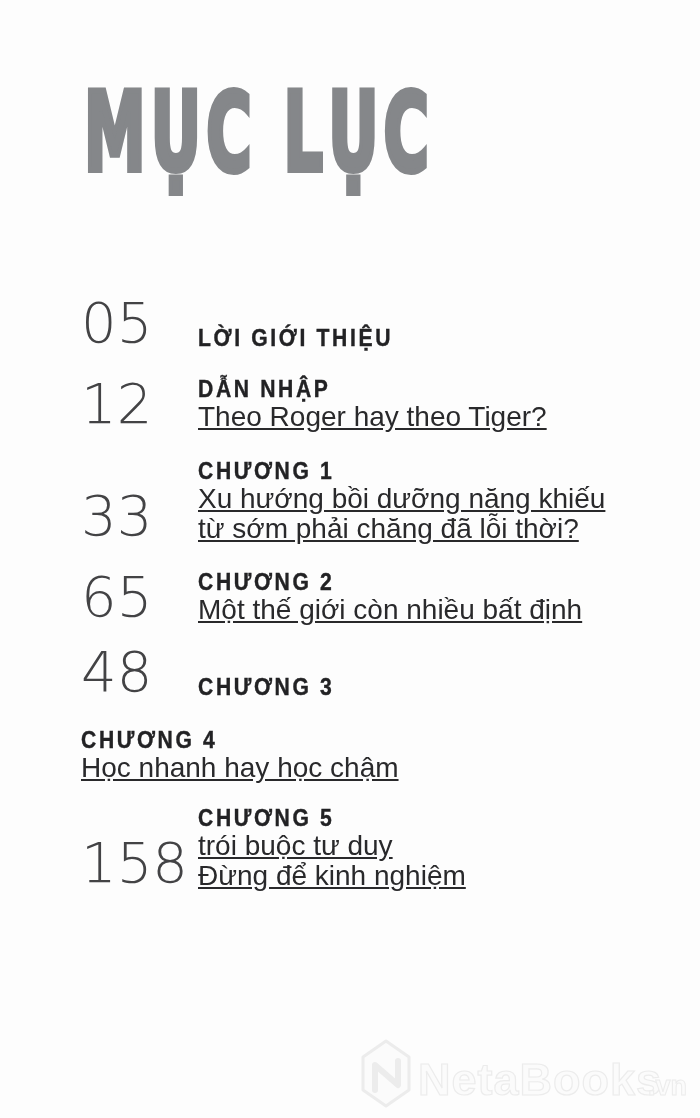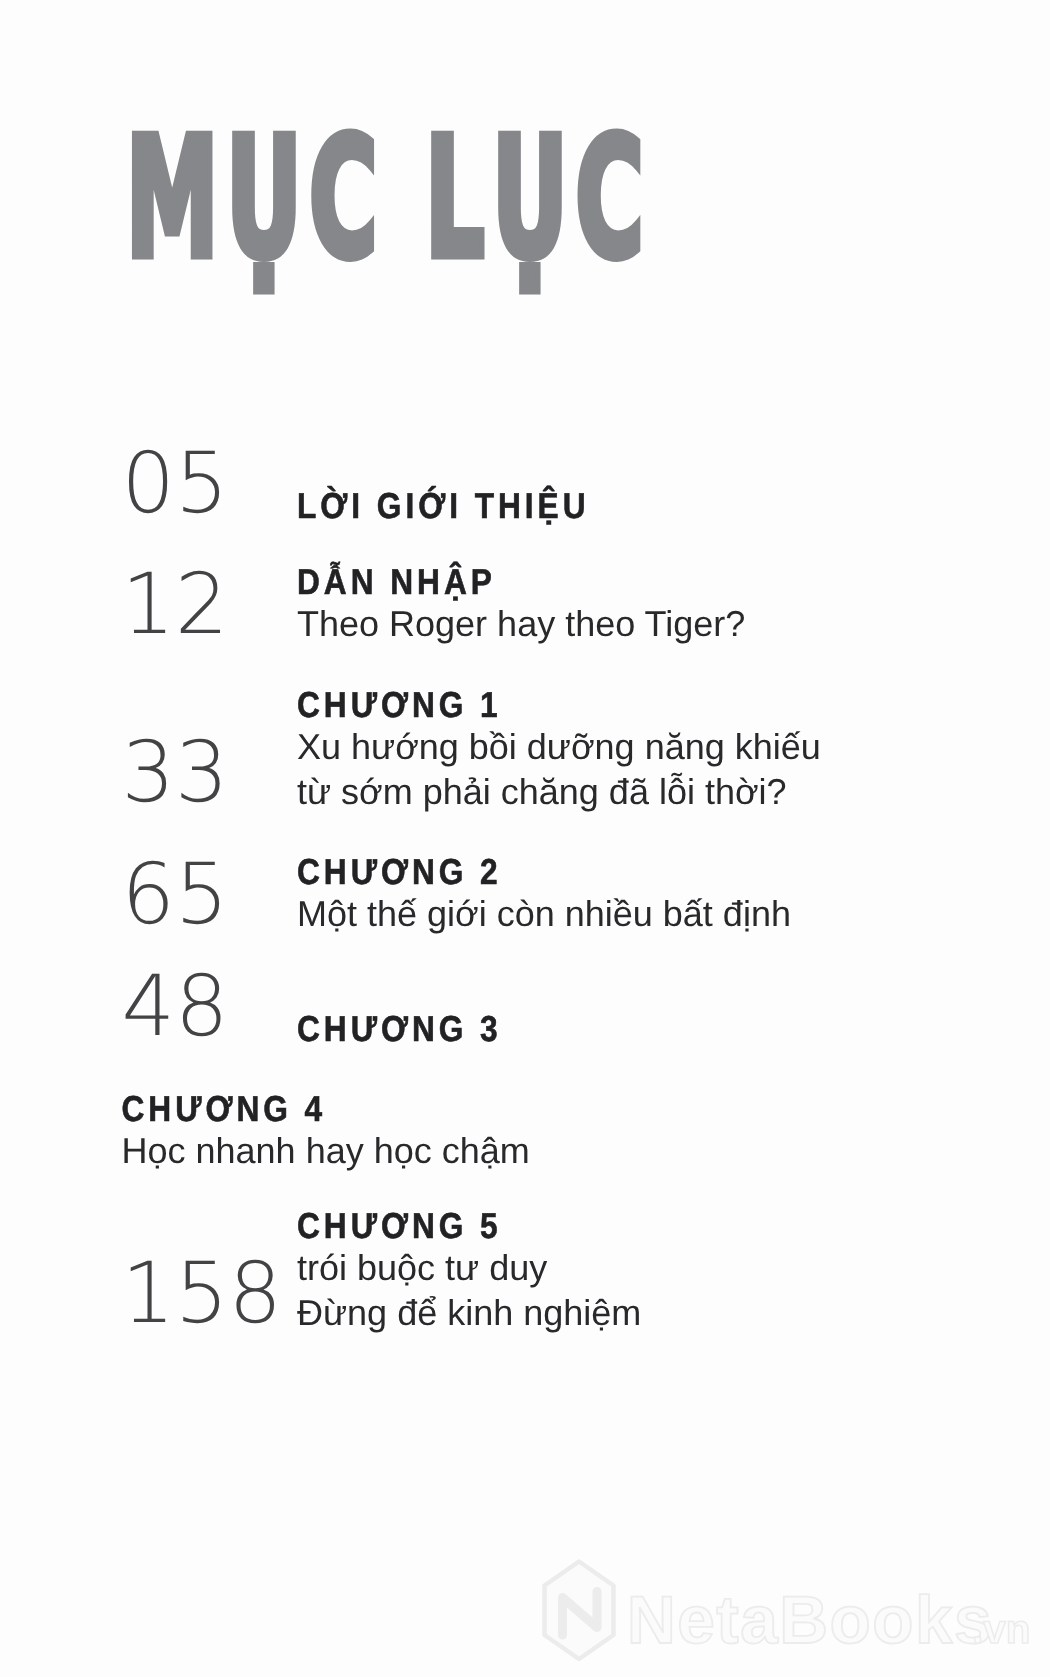--- a/index.html
+++ b/index.html
@@ -60,24 +60,25 @@
     line-height:26px;
     letter-spacing:3px;
     color:var(--label-color);
     -webkit-text-stroke:0.4px var(--label-color);
     white-space:nowrap;
     transform:scaleX(0.88);
     transform-origin:left top;
   }
   .sec-line{
     font-family:"Liberation Sans", sans-serif;
-    font-size:24px;
+    font-size:28px;
     line-height:30px;
     color:var(--line-color);
     white-space:nowrap;
+    text-decoration:underline;
   }
   .watermark{
     position:absolute;
     left:360px;
     top:1038px;
     width:336px;
     height:76px;
   }
 </style>
 </head>

